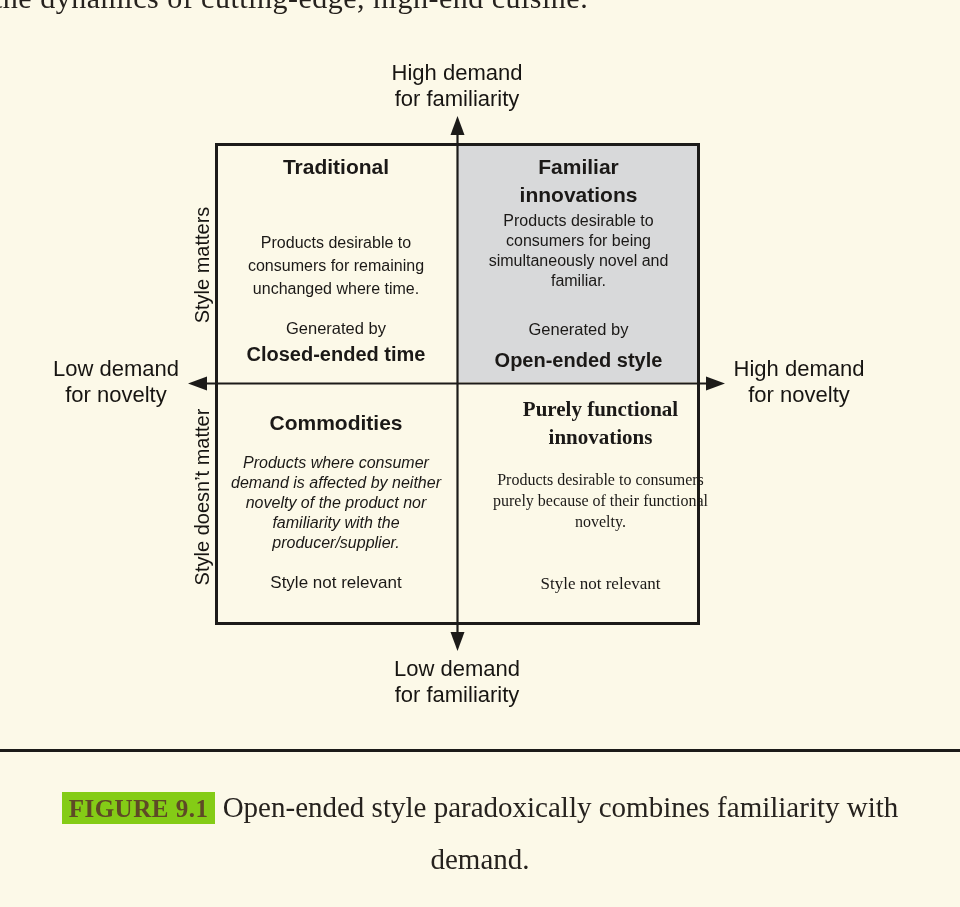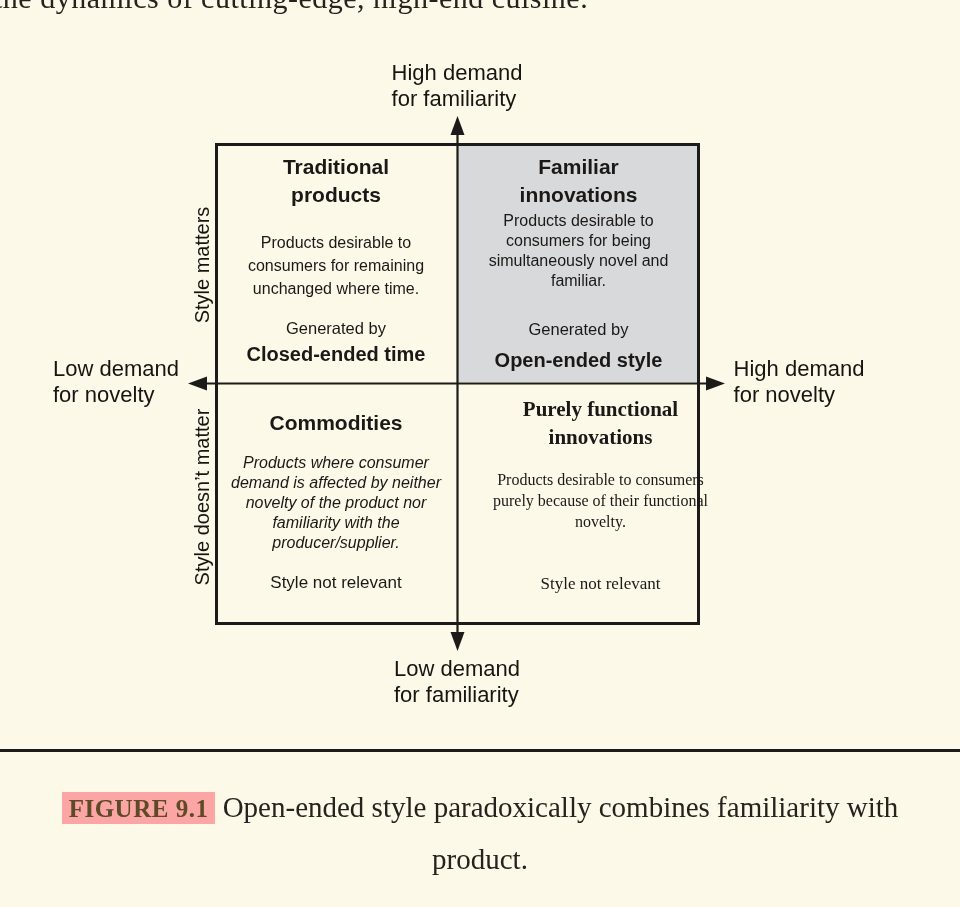--- a/index.html
+++ b/index.html
@@ -22,21 +22,21 @@
     white-space: nowrap;
     color: #26221e;
   }
 
   
   .axes-svg { position: absolute; top: 0; left: 0; pointer-events: none; }
 
   
   .axis-label {
     position: absolute;
-    text-align: left;
+    text-align: center;
     font-size: 22px; line-height: 26px;
     color: #171512;
   }
   .axis-top    { left: 457px; top: 60px;  transform: translateX(-50%); }
   .axis-bottom { left: 457px; top: 656px; transform: translateX(-50%); }
   .axis-left   { left: 116px; top: 356px; transform: translateX(-50%); }
   .axis-right  { left: 799px; top: 356px; transform: translateX(-50%); }
 
   
   .row-label {
@@ -140,21 +140,20 @@
   <div>High demand</div>
   <div>for novelty</div>
 </div>
 
 <div class="row-label row-label-top">Style matters</div>
 <div class="row-label row-label-bottom">Style doesn’t matter</div>
 
 <div class="quadrant q-tl">
   <div class="q-title">
     <span>Traditional</span>
-    <span>products</span>
   </div>
   <div class="q-body">Products desirable to consumers for remaining unchanged where time.</div>
   <div class="q-gen">Generated by</div>
   <div class="q-style">Closed-ended time</div>
 </div>
 
 <div class="quadrant q-tr">
   <div class="q-title">
     <span>Familiar</span>
     <span>innovations</span>
@@ -178,17 +177,17 @@
     <span>innovations</span>
   </div>
   <div class="q-body">Products desirable to consumers purely because of their functional novelty.</div>
   <div class="q-note">Style not relevant</div>
 </div>
 
 <div class="rule"></div>
 
 <div class="caption">
   <div class="cap-line">
-    <span class="fig-label" style="color: rgb(94, 74, 38); background-color: #fca5a5;">FIGURE 9.1</span>
+    <span class="fig-label" style="color: rgb(94, 74, 38); background-color: #84cc16;">FIGURE 9.1</span>
     <span>Open-ended style paradoxically combines familiarity with</span>
   </div>
-  <div class="cap-line">product.</div>
+  <div class="cap-line">demand.</div>
 </div>
 
 </body></html>

